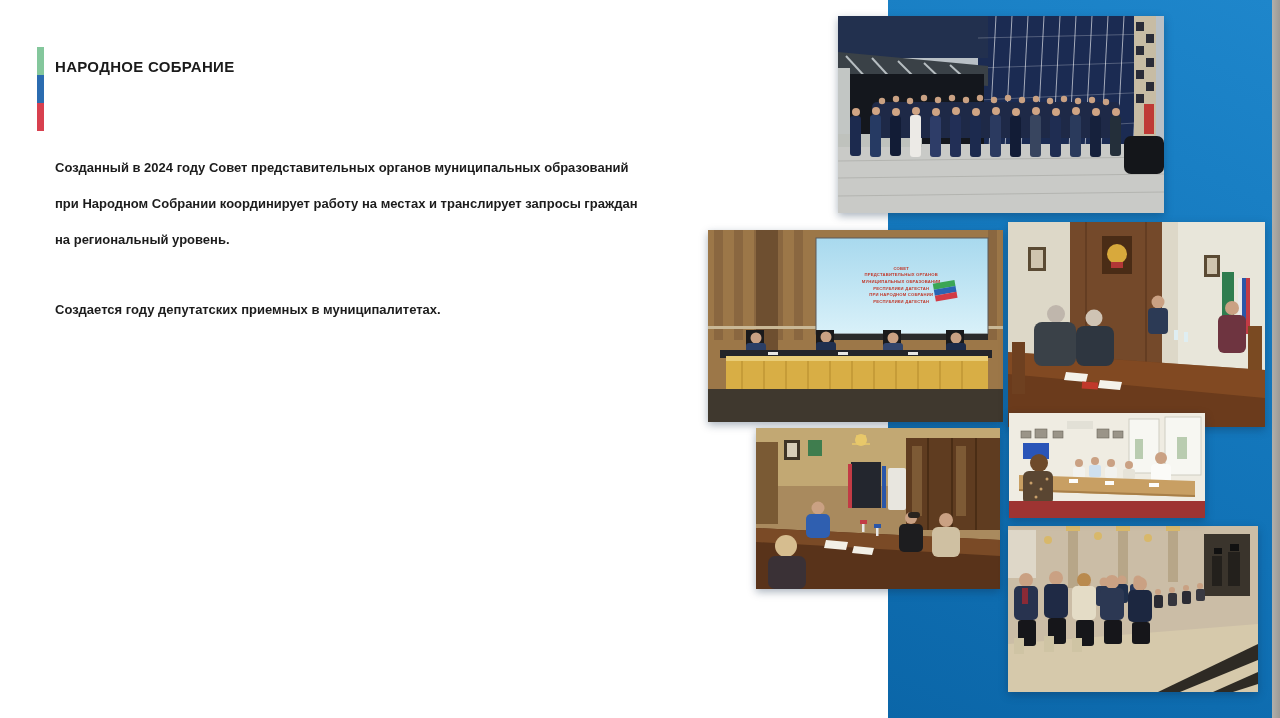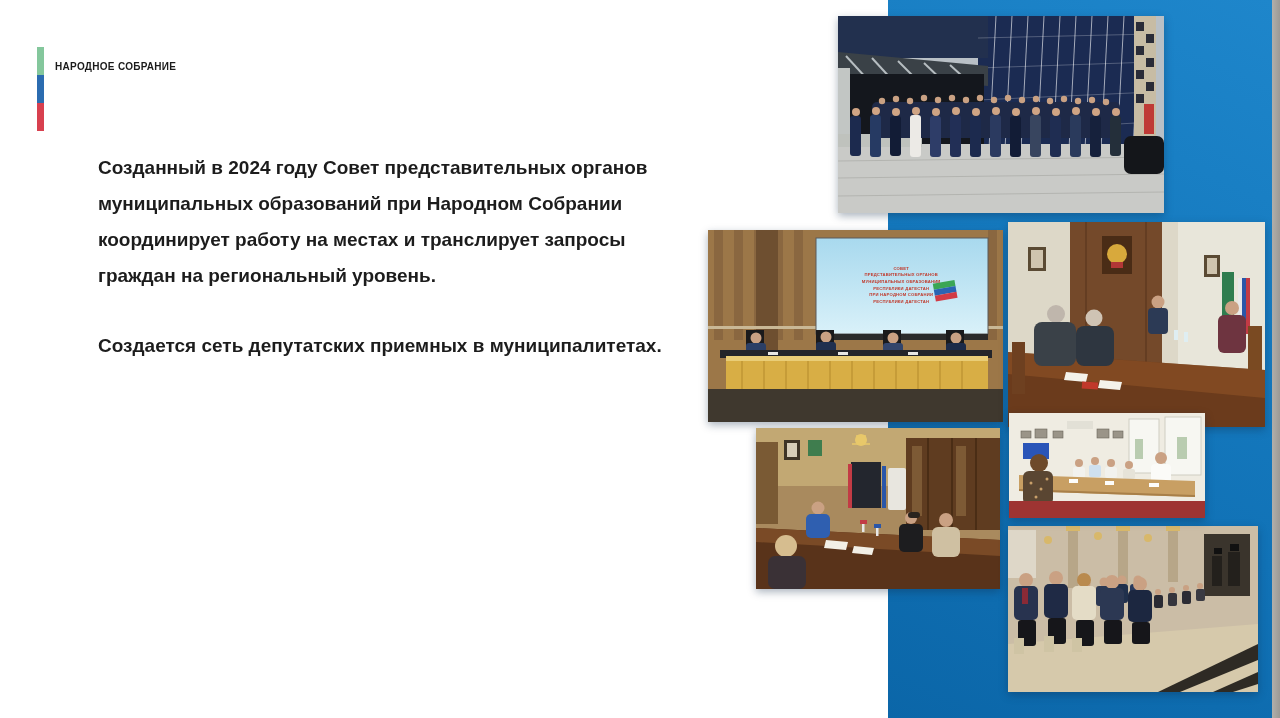--- a/index.html
+++ b/index.html
@@ -14,25 +14,25 @@
       background:linear-gradient(to right,#b1afab,#9b9995);}
 
   
   .logo{position:absolute;left:37px;top:47px;}
   .logo-bar{position:absolute;left:0;top:0;width:7px;height:84px;}
   .logo-bar .seg{width:7px;height:28px;}
   .seg-green{background:#84c79c;}
   .seg-blue{background:#2b6cb0;}
   .seg-red{background:#d8404f;}
   .logo-title{position:absolute;left:18px;top:9px;width:330px;
-      font-size:10px;font-weight:bold;color:#1b1b1b;line-height:21px;letter-spacing:.3px;}
+      font-size:15px;font-weight:bold;color:#1b1b1b;line-height:21px;letter-spacing:.3px;}
 
   
   .text-column{position:absolute;left:55px;top:150px;width:600px;
-      font-size:19px;line-height:36px;color:#3c3c3c;margin-left:43px;}
+      font-size:13px;line-height:36px;color:#3c3c3c;}
   .text-column p{margin:0;}
   .text-column p.gap-after{margin-bottom:34px;}
   .lead{display:block;font-weight:bold;color:#1c1c1c;}
 
   
   .photo{position:absolute;box-shadow:0 3px 8px rgba(15,40,70,.35);overflow:hidden;margin:0;padding:0;}
   .photo svg{display:block;width:100%;height:100%;}
   .ph-group{left:838px;top:16px;width:326px;height:197px;}
   .ph-presidium{left:708px;top:230px;width:295px;height:192px;}
   .ph-meeting{left:1008px;top:222px;width:257px;height:205px;}
@@ -59,21 +59,21 @@
       <div class="seg seg-blue"></div>
       <div class="seg seg-red"></div>
     </div>
     <div class="logo-title">
       <div>НАРОДНОЕ СОБРАНИЕ</div>
     </div>
   </div>
 
   <div class="text-column">
     <p class="gap-after"><span class="lead">Созданный в 2024 году Совет представительных органов муниципальных образований при Народном Собрании координирует работу на местах и транслирует запросы граждан на региональный уровень.</span><span></span></p>
-    <p><span class="lead">Создается сеть депутатских приемных в муниципалитетах.</span></p>
+    <p><span class="lead">Создается году депутатских приемных в муниципалитетах.</span></p>
   </div>
 
   <figure class="photo ph-group">
     <svg viewBox="0 0 326 197" preserveAspectRatio="none">
       <rect width="326" height="197" fill="#b9c0c6"></rect>
       <rect x="140" y="0" width="175" height="152" fill="#1b2b52"></rect>
       <rect x="0" y="0" width="150" height="42" fill="#22304e"></rect>
       <g stroke="rgba(255,255,255,.6)" stroke-width="1" transform="skewX(-3)">
         <line x1="158" y1="0" x2="158" y2="150"></line>
           <line x1="174" y1="0" x2="174" y2="150"></line>

